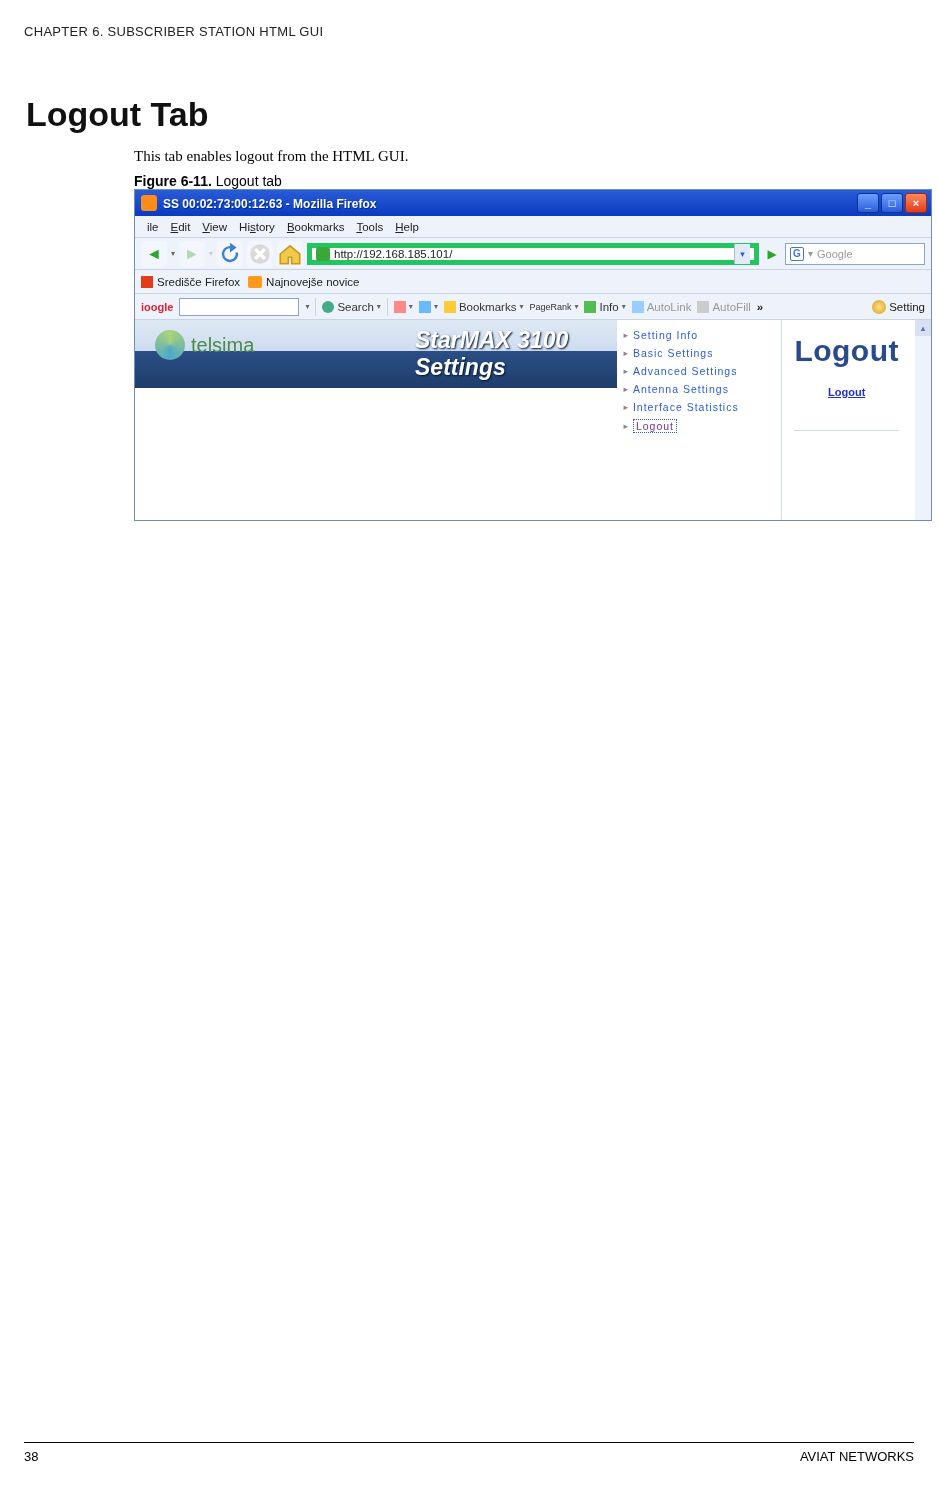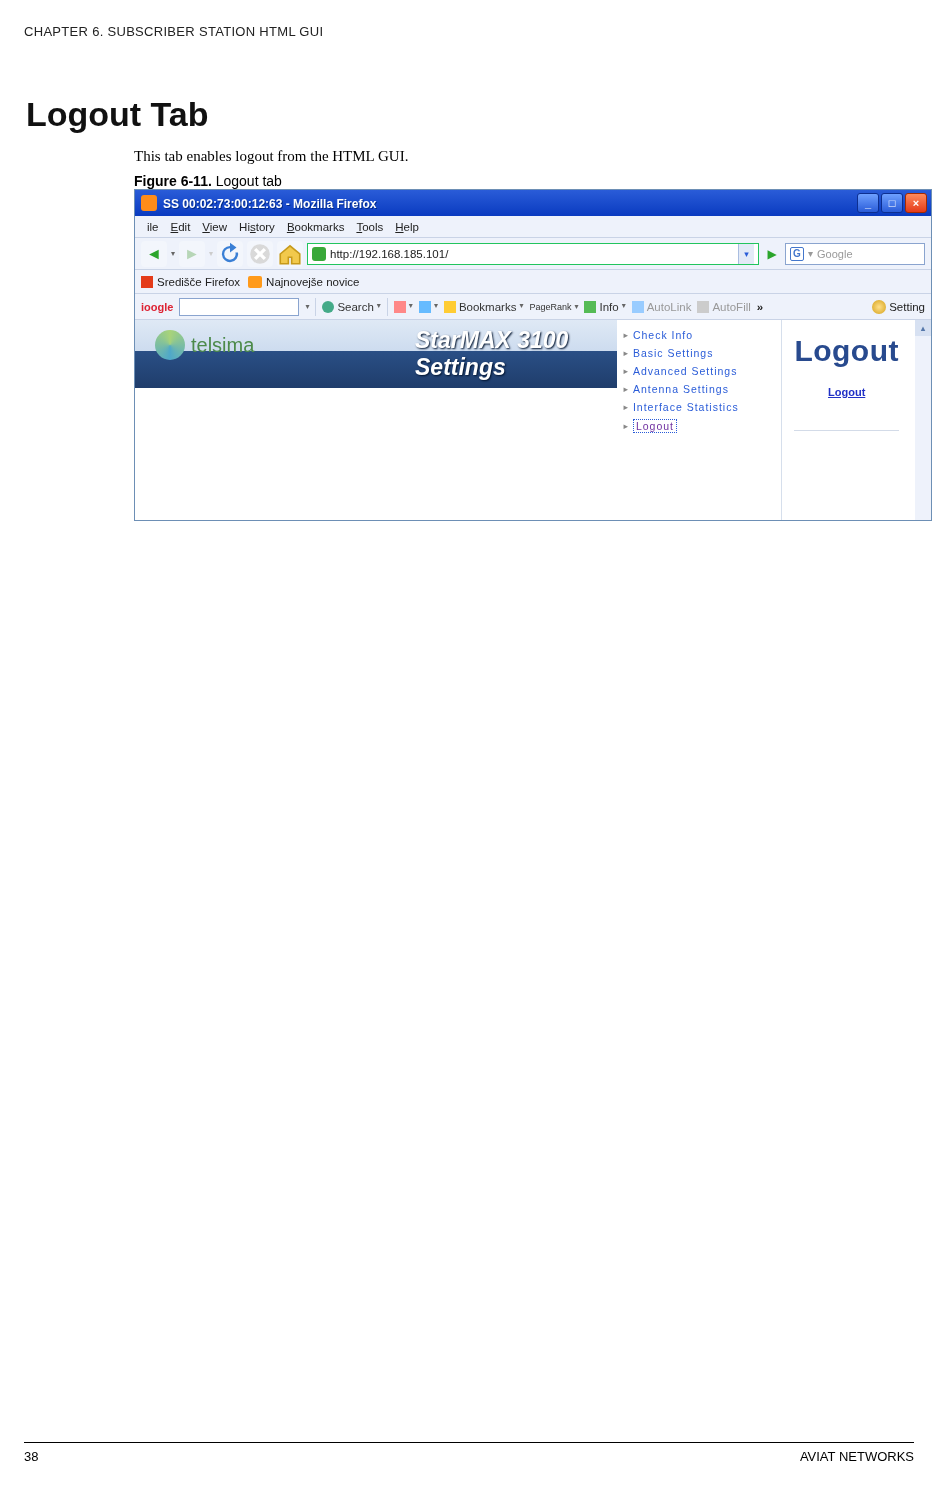--- a/index.html
+++ b/index.html
@@ -89,21 +89,21 @@
   }
   .nav-btn {
     width: 26px; height: 26px; border-radius: 4px;
     display:flex; align-items:center; justify-content:center;
     background:#f3f6fc;
   }
   .nav-back { color:#2ba52b; font-size:16px; }
   .nav-fwd { color:#b7d6b7; font-size:16px; }
   .addr-wrap {
     flex:1; display:flex; align-items:center;
-    background:#fff; border:1px solid #22c55e;
+    background:#fff; border:5px solid #22c55e;
     height:22px; padding:0 4px; gap:4px;
   }
   .addr-icon { width:14px; height:14px; background:#39a839; border-radius:3px; }
   .addr-text { font-size:11.5px; color:#222; flex:1; }
   .addr-drop {
     width:16px; height:20px; background:#e3eaf7; border-left:1px solid #a9bde0;
     display:flex; align-items:center; justify-content:center; color:#2a5cd8; font-size:9px;
   }
   .go-btn { width:18px; color:#2ba52b; font-size:12px; text-align:center; }
   .search-wrap {
@@ -131,21 +131,21 @@
   
   .gtoolbar {
     background:#eef2fb; height:26px; display:flex; align-items:center;
     padding:0 6px; gap:6px; border-bottom:1px solid #c9d3e6;
     font-size:11.5px; color:#222;
   }
   .gt-logo { color:#d23; font-weight:bold; font-size:11px; }
   .gt-input { width:120px; height:18px; background:#fff; border:1px solid #8aa4cf; }
   .gt-sep { width:1px; height:18px; background:#c9d3e6; }
   .gt-drop::after { content:" ▾"; color:#666; font-size:8px; }
-  .gt-item { display:flex; gap:3px; color:#333; }
+  .gt-item { display:flex; align-items:center; gap:3px; color:#333; }
   .gt-grey { color:#999; }
   .gt-ico { width:12px; height:12px; display:inline-block; }
   .gt-ico.search { background:#4a8; border-radius:50%; }
   .gt-ico.plus { background:#6bf; }
   .gt-ico.star { background:#fc3; }
   .gt-ico.check { background:#5b5; }
   .gt-ico.link { background:#9cf; }
   .gt-ico.fill { background:#ccc; }
   .gt-ico.block { background:#f88; }
   .gt-more { font-weight:bold; }
@@ -358,21 +358,21 @@
         <div class="logo-swirl"></div>
         <span class="logo-text">telsima</span>
       </div>
       <div class="banner-title">StarMAX 3100 Settings</div>
     </div>
 
     <div class="content-body">
       <div class="sidebar">
         <div class="side-item">
             <span class="side-arrow">▸</span>
-            <span class="side-label">Check Info</span>
+            <span class="side-label">Setting Info</span>
           </div>
         <div class="side-item">
             <span class="side-arrow">▸</span>
             <span class="side-label">Basic Settings</span>
           </div>
         <div class="side-item">
             <span class="side-arrow">▸</span>
             <span class="side-label">Advanced Settings</span>
           </div>
         <div class="side-item">

